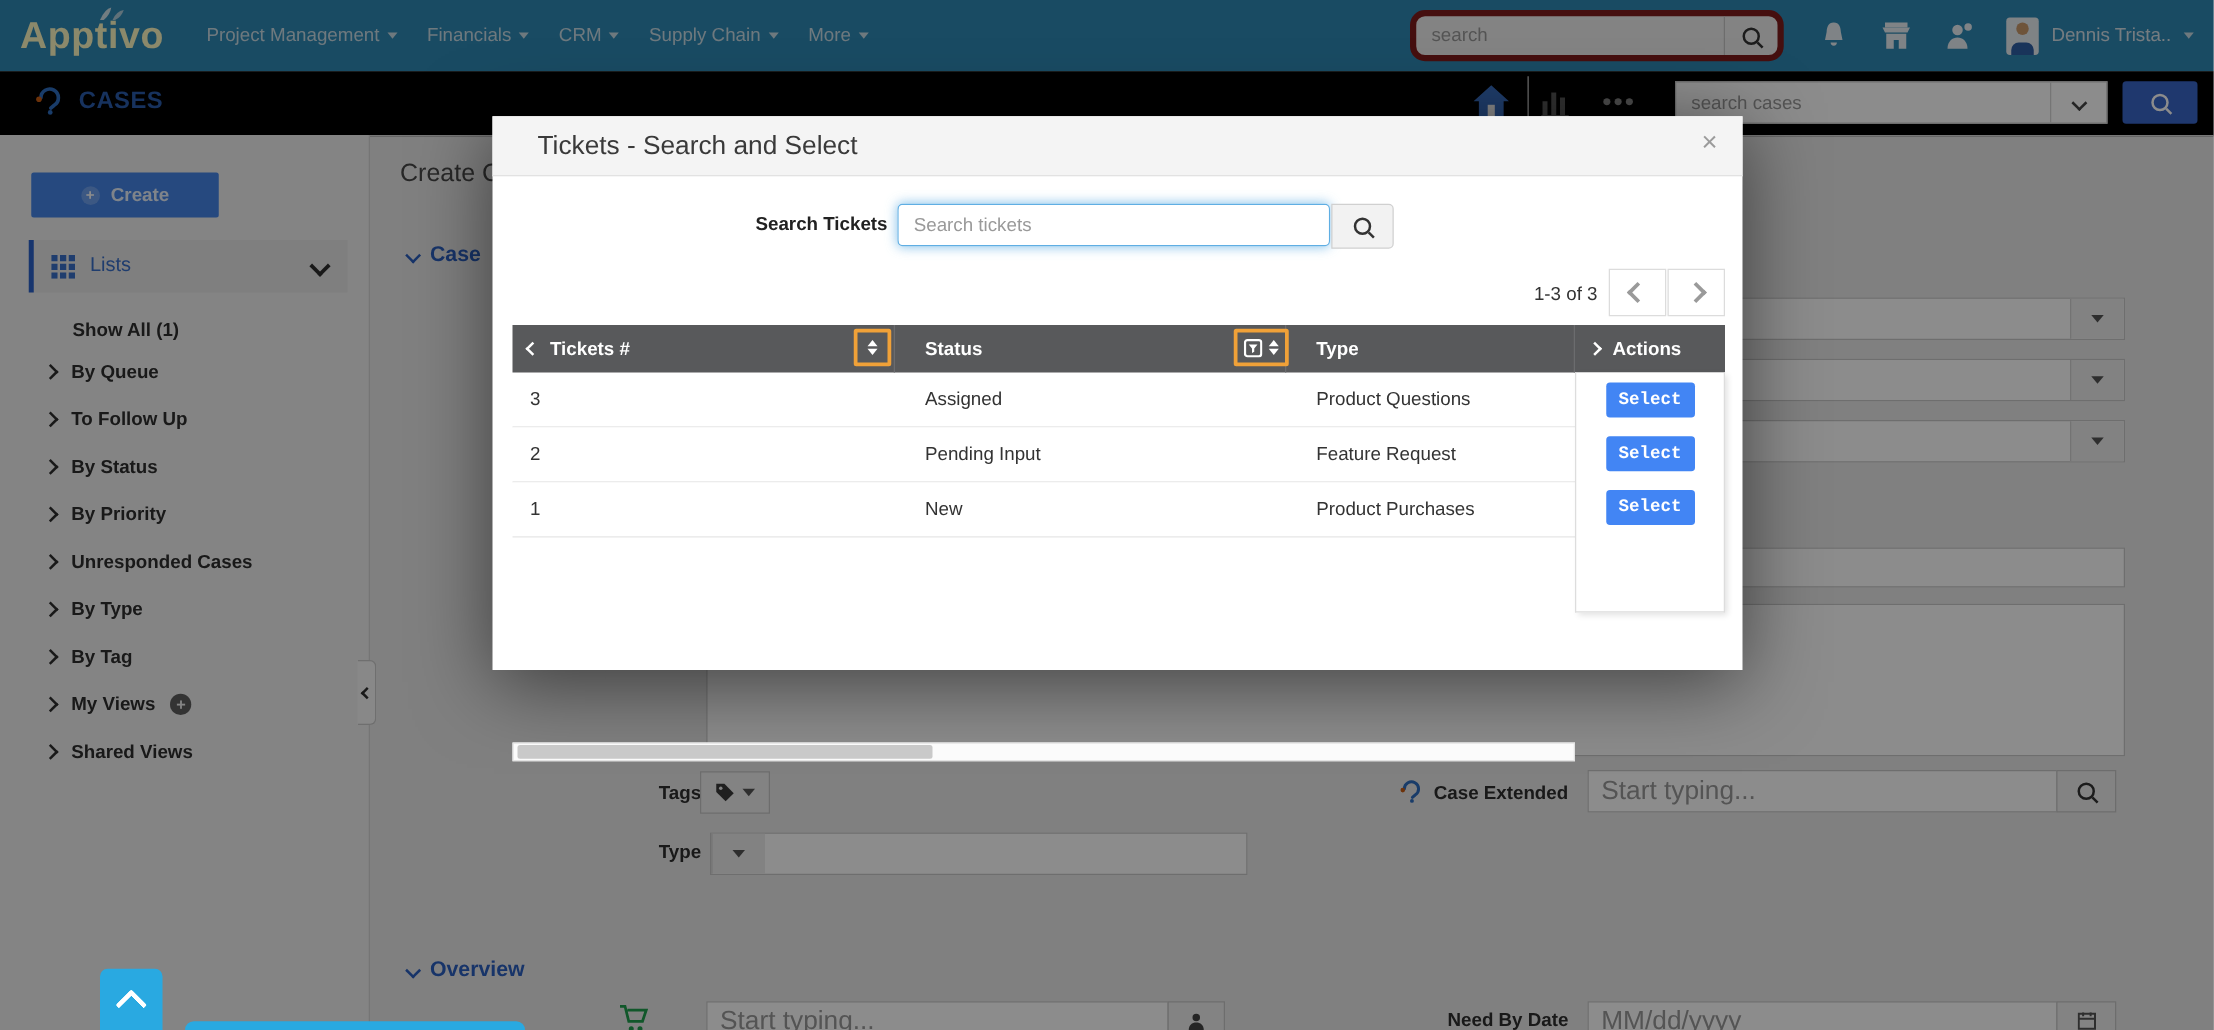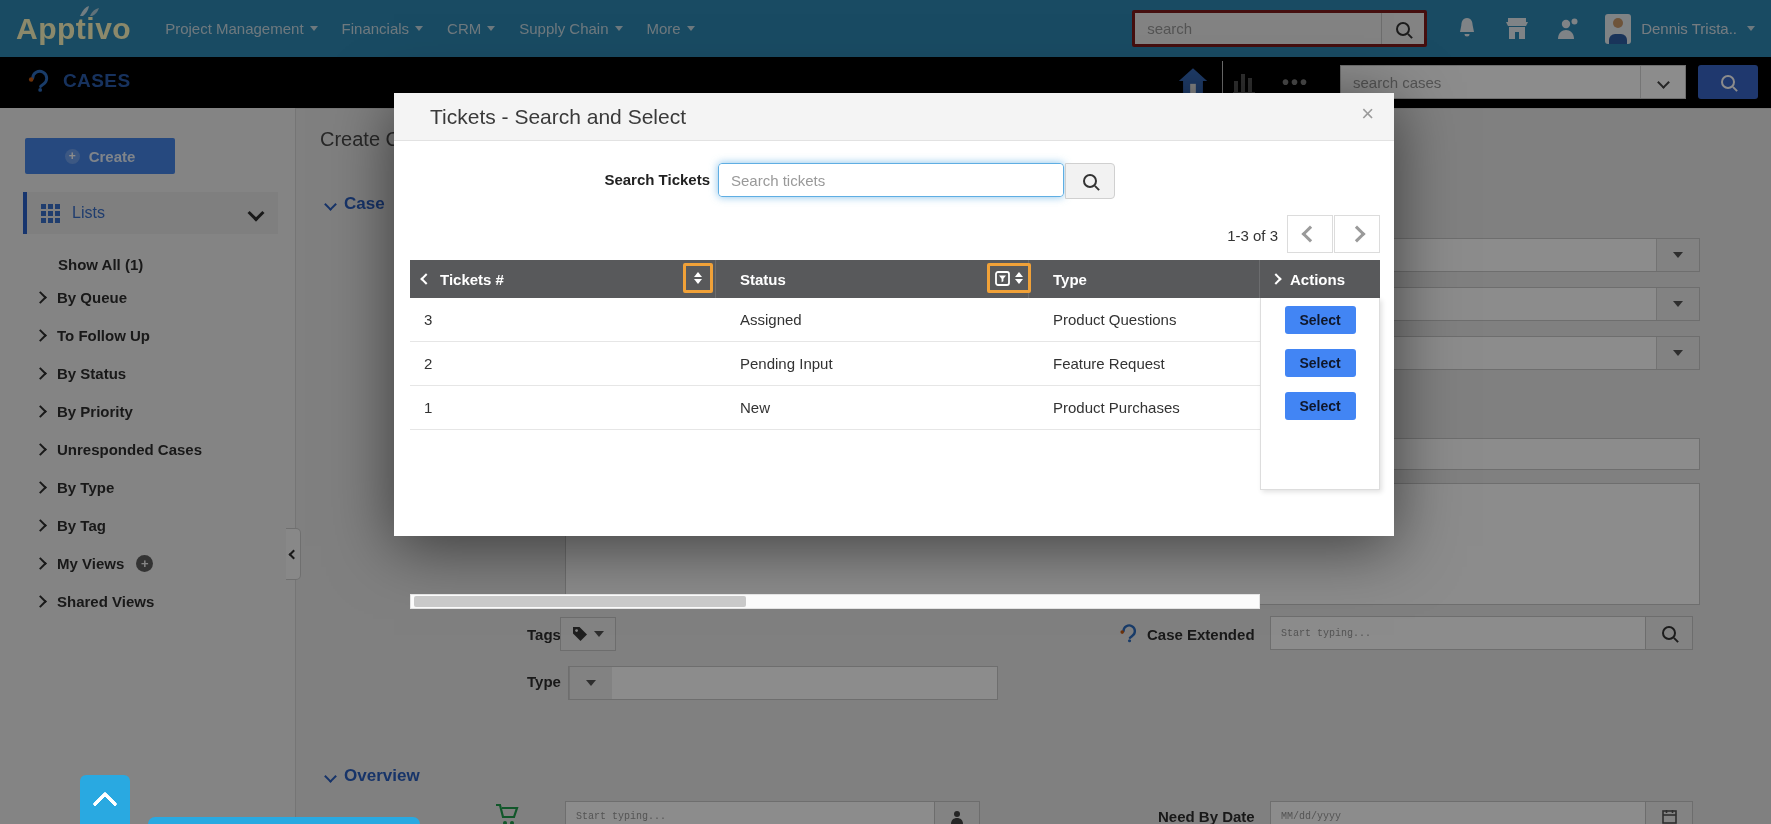--- a/index.html
+++ b/index.html
@@ -7,21 +7,21 @@
           font-family:"Liberation Sans",sans-serif;background:#E9E9E9;}
   .abs{position:absolute;}
   
   .navbar{position:absolute;left:0;top:0;right:0;height:57px;background:#2F89B5;
           display:flex;align-items:center;padding:0 16px;box-sizing:border-box;}
   .logo{font-size:30px;font-weight:bold;color:#fef9c3;letter-spacing:.5px;position:relative;}
   .logo svg{position:absolute;top:-7px;left:62px;}
   .nav-menus{display:flex;gap:24px;margin-left:34px;}
   .nav-item{color:#C9DCE5;font-size:15px;display:flex;align-items:center;gap:6px;cursor:pointer;}
   .tri{width:0;height:0;border-left:4px solid transparent;border-right:4px solid transparent;border-top:5px solid #C9DCE5;}
-  .nav-search{margin-left:auto;display:flex;height:31px;background:#EFEFEF;border:3px solid #7f1d1d;border-radius:2px;overflow:hidden;}
+  .nav-search{margin-left:auto;display:flex;height:31px;background:#EFEFEF;border:5px solid #7f1d1d;border-radius:12px;overflow:hidden;}
   .nav-search input{border:0;outline:0;background:transparent;width:222px;padding:0 12px;font-size:15px;color:#555;font-family:inherit;}
   .nav-search .btn{width:42px;border-left:1px solid #C6C6C6;display:flex;align-items:center;justify-content:center;cursor:pointer;}
   .mag{display:inline-block;width:10px;height:10px;border:2px solid #333;border-radius:50%;position:relative;}
   .mag::after{content:"";position:absolute;width:2px;height:6px;background:#333;right:-3px;bottom:-5px;transform:rotate(-45deg);}
   .mag.w{border-color:#fff;} .mag.w::after{background:#fff;}
   .nav-icons{display:flex;align-items:center;gap:28px;margin-left:30px;}
   .user{display:flex;align-items:center;gap:10px;margin-left:26px;color:#D5E2EA;font-size:15px;cursor:pointer;}
   .avatar{width:26px;height:30px;border-radius:3px;background:#E8EEF3;position:relative;overflow:hidden;}
   .avatar::before{content:"";position:absolute;top:4px;left:8px;width:10px;height:10px;border-radius:50%;background:#C9996B;}
   .avatar::after{content:"";position:absolute;bottom:-2px;left:4px;width:18px;height:12px;border-radius:6px 6px 0 0;background:#2F5FA5;}
@@ -58,21 +58,21 @@
   
   .content{position:absolute;left:295px;top:108px;right:0;bottom:0;}
   .ctitle{position:absolute;left:25px;top:20px;font-size:20px;color:#4A4A4A;}
   .section{display:flex;align-items:center;gap:9px;color:#2B5FBF;font-weight:bold;font-size:17px;}
   .section .chev{border-color:#2B5FBF;}
   .gsel{position:absolute;height:34px;background:#fff;border:1px solid #C9C9C9;box-sizing:border-box;display:flex;}
   .gsel .val{flex:1;padding:7px 10px;font-size:15px;color:#8A8A8A;overflow:hidden;white-space:nowrap;}
   .gsel .arr{width:42px;border-left:1px solid #D2D2D2;background:#EDEDED;display:flex;align-items:center;justify-content:center;cursor:pointer;}
   .tri-d{width:0;height:0;border-left:5px solid transparent;border-right:5px solid transparent;border-top:6px solid #555;}
   .ginput{position:absolute;background:#fff;border:1px solid #C9C9C9;box-sizing:border-box;}
-  .ginput input{width:100%;height:100%;border:0;outline:0;padding:0 10px;font-size:10px;color:#0f766e;font-family:Liberation Mono, monospace;box-sizing:border-box;background:transparent;}
+  .ginput input{width:100%;height:100%;border:0;outline:0;padding:0 10px;font-size:21px;color:#0f766e;font-family:Liberation Sans, sans-serif;box-sizing:border-box;background:transparent;}
   .flabel{position:absolute;font-size:15px;font-weight:bold;color:#2F2F2F;}
   .sq-btn{position:absolute;background:#EFEFEF;border:1px solid #C6C6C6;box-sizing:border-box;display:flex;align-items:center;justify-content:center;cursor:pointer;}
   
   .scrolltop{position:absolute;left:80px;top:775px;width:50px;height:49px;background:#29A9E1;border-radius:6px 6px 0 0;
              display:flex;align-items:center;justify-content:center;cursor:pointer;z-index:55;}
   .scrolltop .chev{width:14px;height:14px;border-width:4px;border-color:#fff;border-radius:2px;margin-top:8px;}
   .bluebar{position:absolute;left:148px;top:817px;width:272px;height:7px;background:#29A9E1;border-radius:8px 8px 0 0;z-index:55;}
   
   .overlay{position:absolute;inset:0;background:rgba(0,0,0,0.45);z-index:50;}
   .modal{position:absolute;left:394px;top:93px;width:1000px;height:443px;background:#fff;z-index:60;
@@ -97,22 +97,22 @@
   .th .chev{border-color:#fff;width:6px;height:6px;}
   .trow{display:flex;height:43px;background:#fff;border-bottom:1px solid #E6E6E6;font-size:15px;color:#333;align-items:center;width:850px;}
   .td{box-sizing:border-box;overflow:hidden;white-space:nowrap;}
   .hl{position:absolute;border:3px solid #F0A138;border-radius:2px;top:3px;height:30px;box-sizing:border-box;
       display:flex;align-items:center;justify-content:center;gap:5px;}
   .sort{display:flex;flex-direction:column;gap:2px;}
   .sort .u{width:0;height:0;border-left:4px solid transparent;border-right:4px solid transparent;border-bottom:5px solid #fff;}
   .sort .d{width:0;height:0;border-left:4px solid transparent;border-right:4px solid transparent;border-top:5px solid #fff;}
   .actcol{position:absolute;left:850px;top:38px;width:120px;height:192px;background:#fff;border:1px solid #DDD;border-top:none;
           box-sizing:border-box;box-shadow:2px 2px 5px rgba(0,0,0,.12);}
-  .selbtn{display:block;width:71px;height:28px;margin:0 auto;background:#4285F4;border:none;border-radius:3px;color:#0f172a;
-          font-weight:bold;font-size:14px;font-family:Liberation Sans, sans-serif;cursor:pointer;}
+  .selbtn{display:block;width:71px;height:28px;margin:0 auto;background:#4285F4;border:none;border-radius:3px;color:#ffffff;
+          font-weight:bold;font-size:14px;font-family:Liberation Mono, monospace;cursor:pointer;}
   .hscroll{position:absolute;left:0;top:334px;width:850px;height:15px;background:#FBFBFB;border:1px solid #E3E3E3;box-sizing:border-box;}
   .hthumb{position:absolute;left:3px;top:1px;width:332px;height:11px;background:#C9C9C9;border-radius:2px;cursor:pointer;}
   input::placeholder{color:#999;opacity:1;}
 </style>
 </head>
 <body>
 
 <div class="screen">
 
   <div class="navbar">

